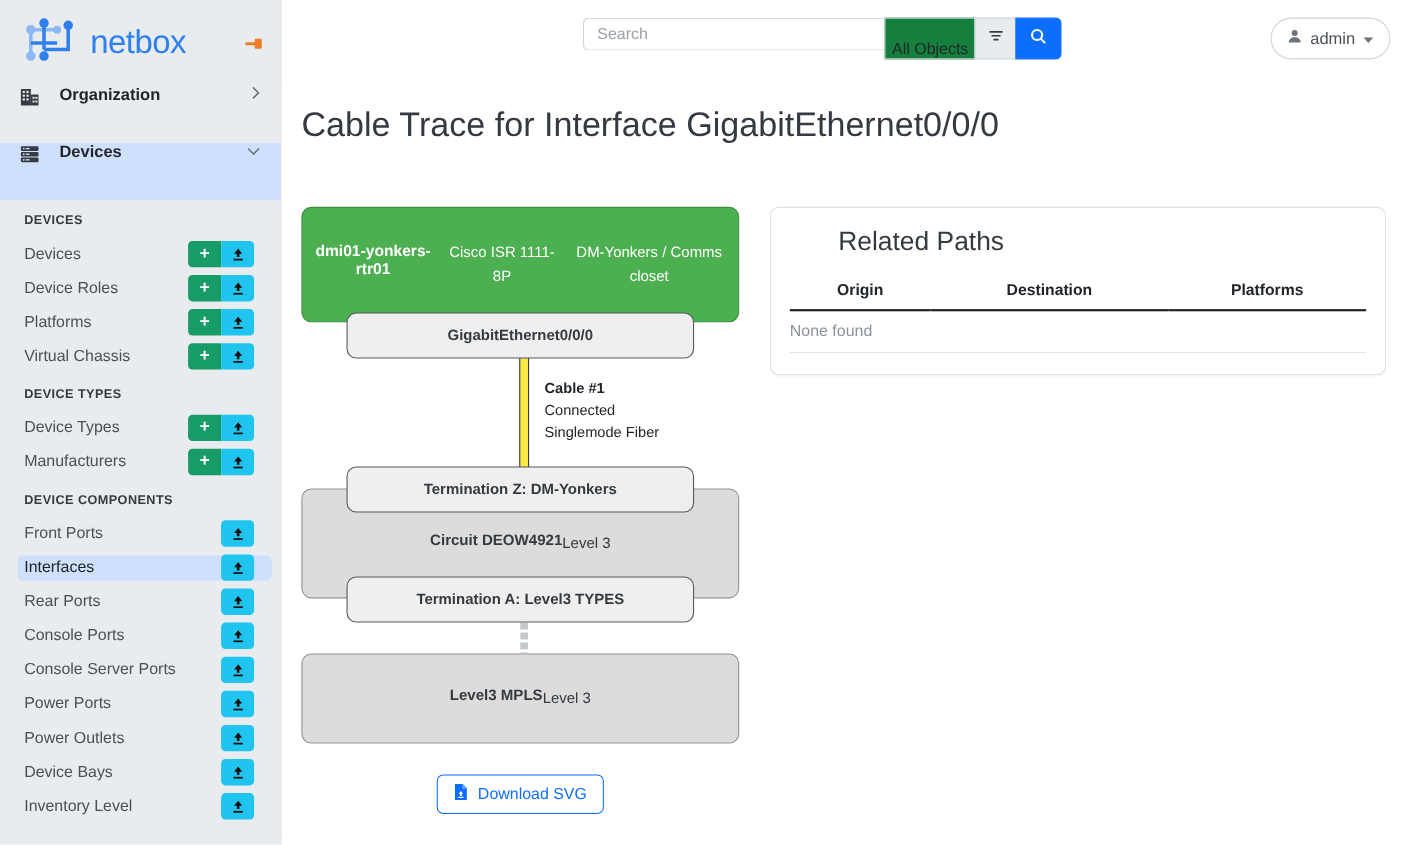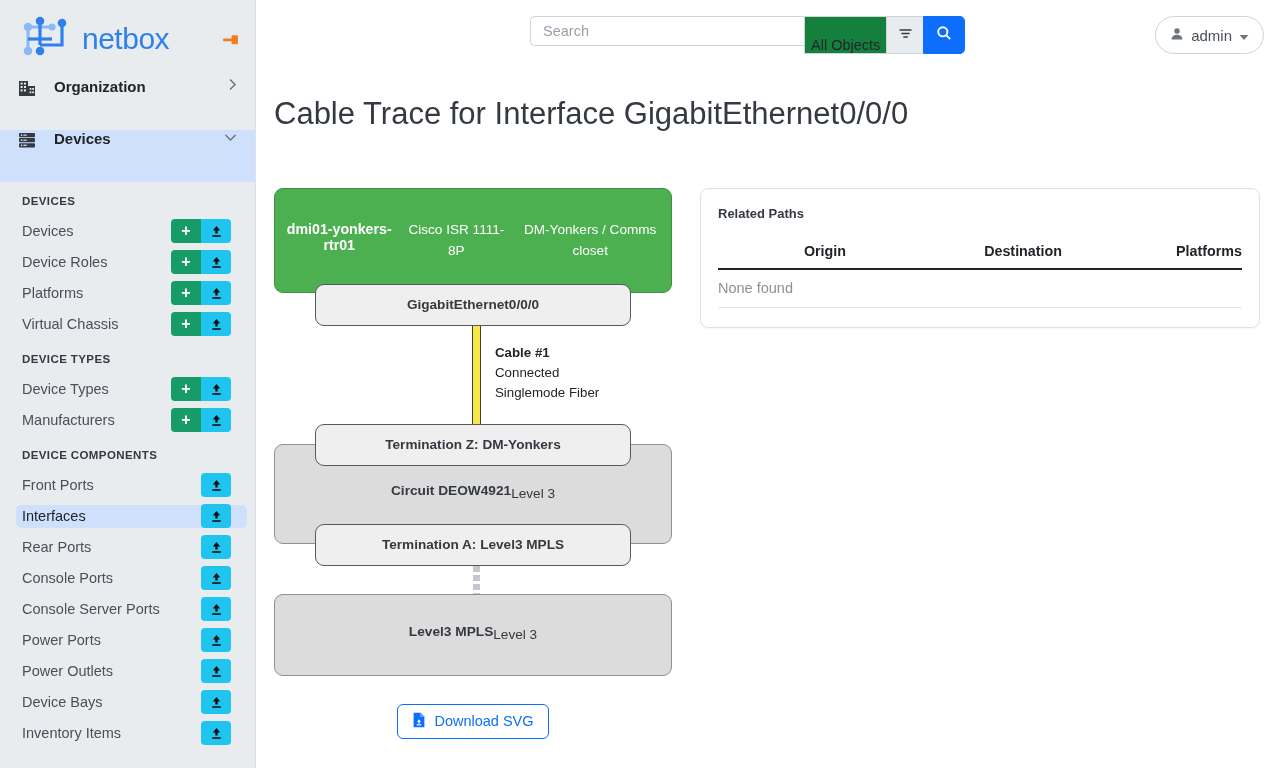--- a/index.html
+++ b/index.html
@@ -171,24 +171,24 @@
     border-radius: 6px; padding: 7px 14px; font-size: 14.5px;
     cursor: pointer; font-family: inherit;
   }
 
   
   .card {
     width: 566px; background: #fff; border: 1px solid #dee2e6;
     border-radius: 8px; padding: 17px 17px 19px 17px;
     box-shadow: 0 1px 2px rgba(0,0,0,0.035);
   }
-  .card-title { font-size: 13px; font-weight: 700; color: #343a40; margin-bottom: 22px; }
+  .card-title { font-size: 24px; font-weight: 400; color: #343a40; margin-bottom: 22px; margin-left: 44px; }
   .rp-table { width: 100%; border-collapse: collapse; }
   .rp-table th {
-    text-align: right; font-size: 14.3px; font-weight: 700; color: #212529;
+    text-align: center; font-size: 14.3px; font-weight: 700; color: #212529;
     padding: 0 0 9px 0; border-bottom: 2px solid #212529;
   }
   .rp-table th.c1 { width: 128px; }
   .rp-table th.c2 { width: 216px; }
   .rp-table td {
     font-size: 14.5px; color: #8b9197; padding: 10px 0 11px 0;
     border-bottom: 1px solid #e4e7ea;
   }
 </style>
 </head>
@@ -440,21 +440,21 @@
         <span class="nav-btns">
           <button class="btn-sq btn-imp solo">
             <svg width="13" height="13" viewBox="0 0 14 14" fill="#111" aria-hidden="true">
                 <path d="M7 1 L11 6 H8.3 V9.2 H5.7 V6 H3 Z"></path>
                 <rect x="2.4" y="11" width="9.2" height="1.7"></rect>
               </svg>
           </button>
         </span>
       </div>
       <div class="nav-item">
-        <span class="ni-label">Inventory Items</span>
+        <span class="ni-label">Inventory Level</span>
         <span class="nav-btns">
           <button class="btn-sq btn-imp solo">
             <svg width="13" height="13" viewBox="0 0 14 14" fill="#111" aria-hidden="true">
                 <path d="M7 1 L11 6 H8.3 V9.2 H5.7 V6 H3 Z"></path>
                 <rect x="2.4" y="11" width="9.2" height="1.7"></rect>
               </svg>
           </button>
         </span>
       </div>
 
@@ -531,21 +531,21 @@
           <div class="node node-term node-termz">
             <span>Termination Z: DM-Yonkers</span>
           </div>
 
           <div class="node node-circuit">
             <div class="n-title">Circuit DEOW4921</div>
             <div class="n-sub">Level 3</div>
           </div>
 
           <div class="node node-term node-terma">
-            <span>Termination A: Level3 MPLS</span>
+            <span>Termination A: Level3 TYPES</span>
           </div>
 
           <div class="dash-line"></div>
 
           <div class="node node-provider">
             <div class="n-title">Level3 MPLS</div>
             <div class="n-sub">Level 3</div>
           </div>
         </div>
 

